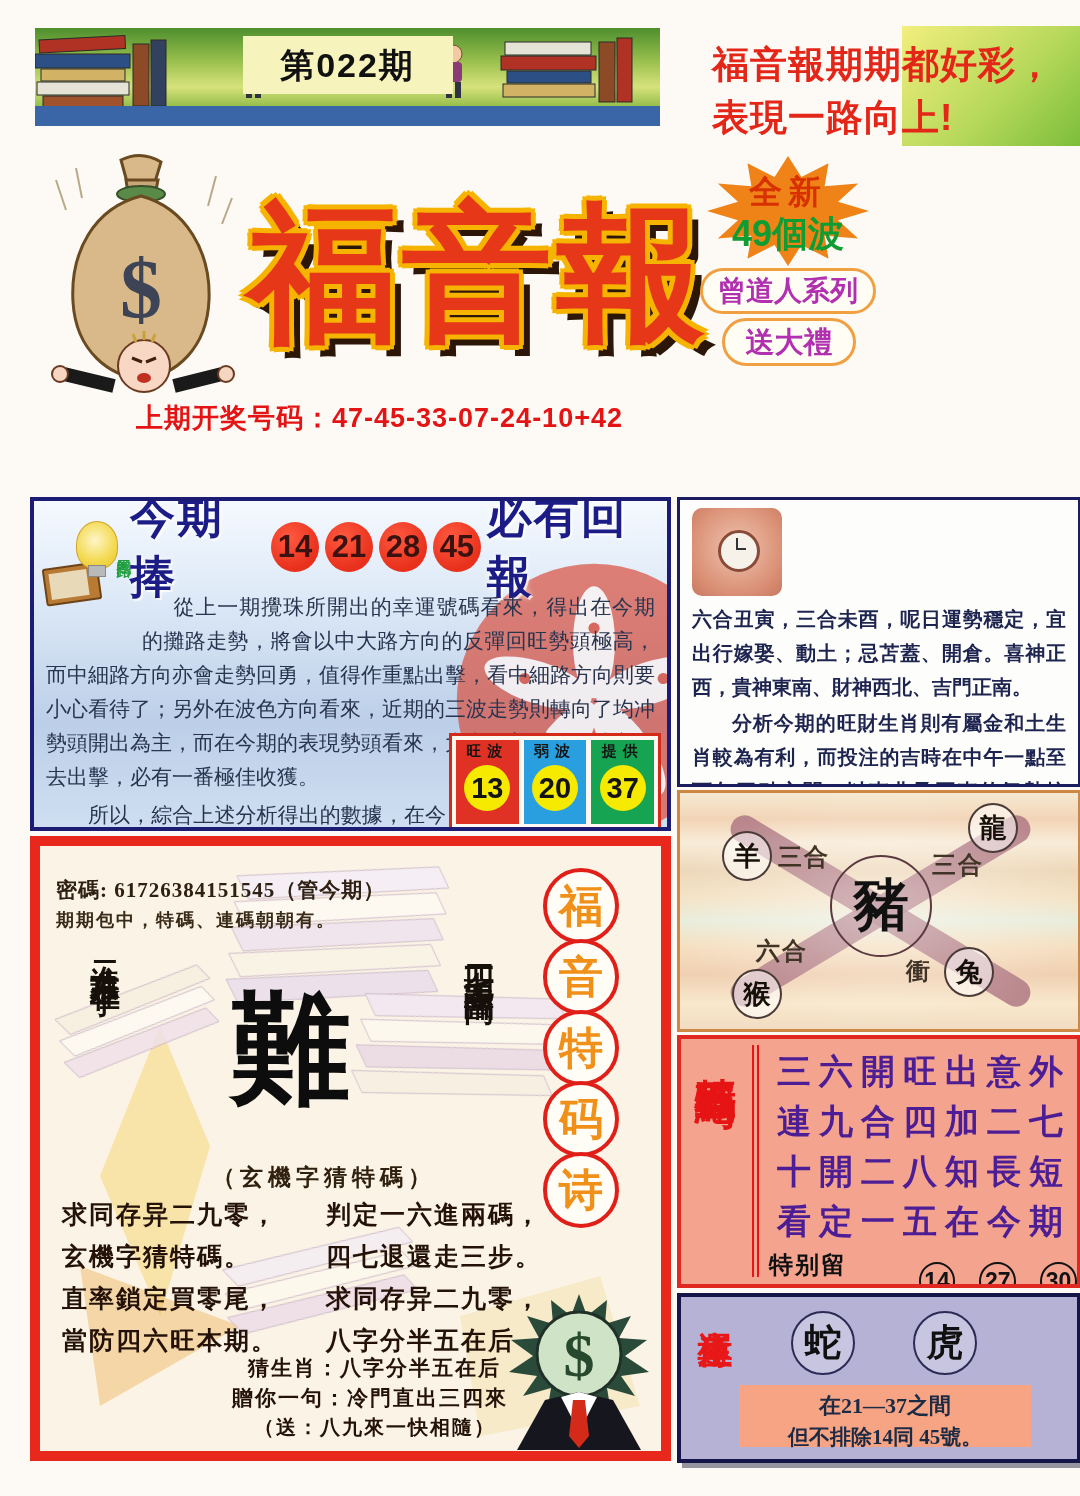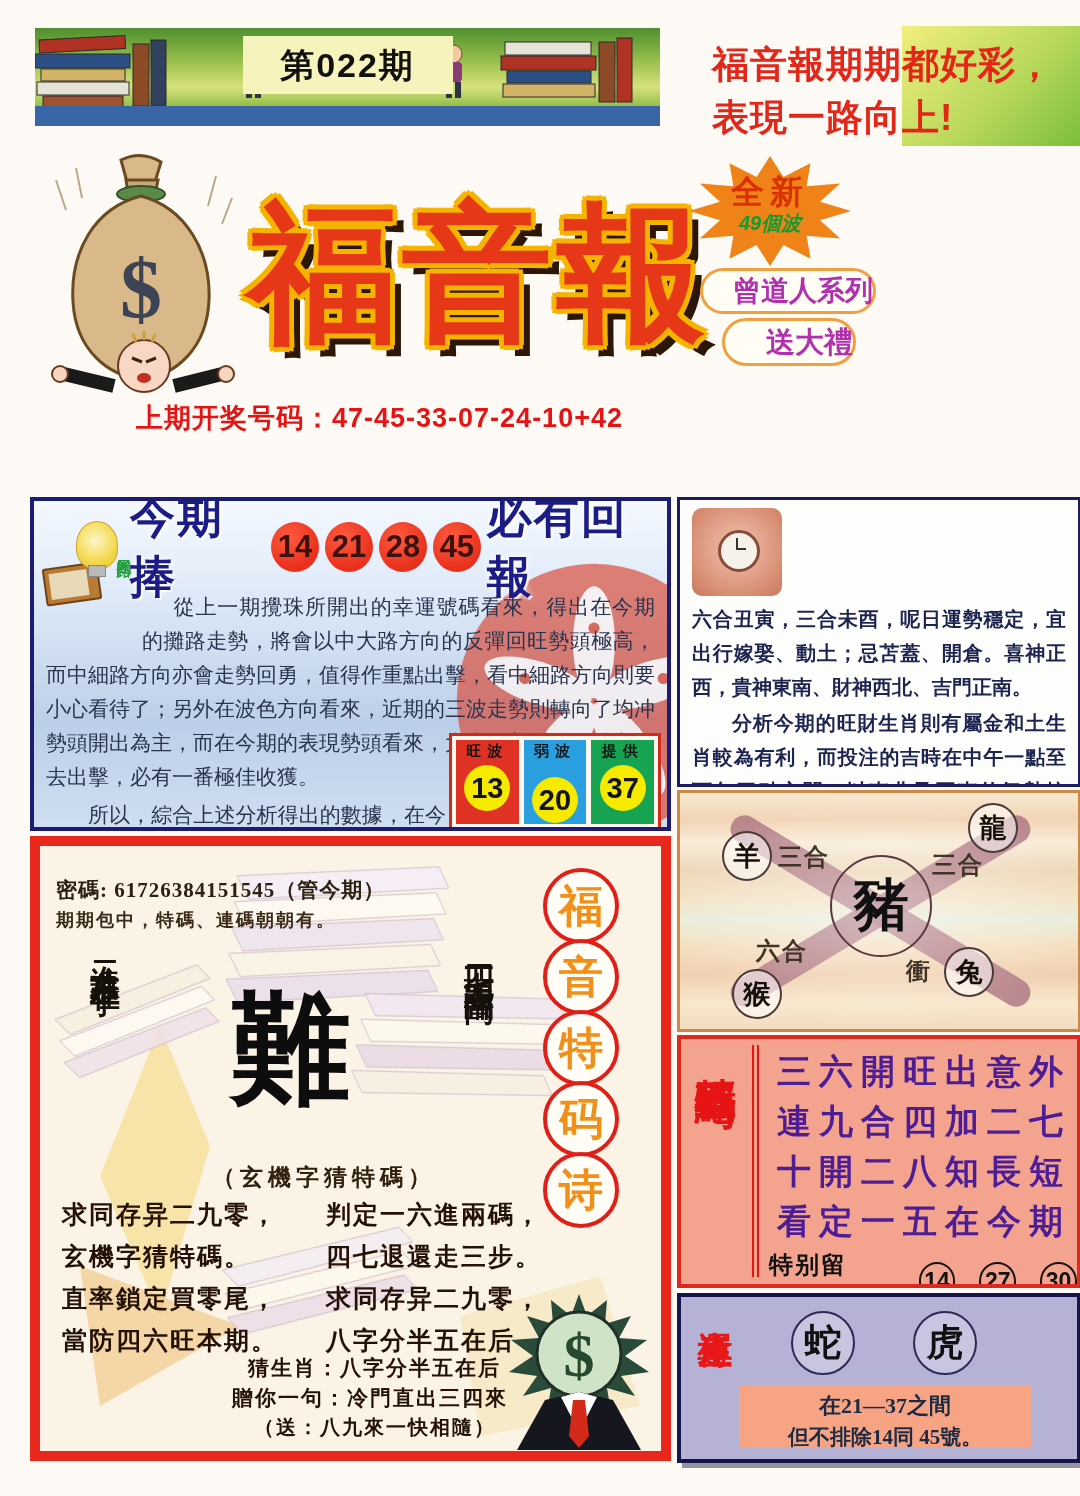--- a/index.html
+++ b/index.html
@@ -12,24 +12,24 @@
   .banner{left:35px;top:28px;width:625px;height:98px;background:linear-gradient(180deg,#4e8f2e,#9cc14e 35%,#d6e27c 60%,#8fba45 82%,#77a93c);overflow:hidden;}
   .banner-bluebar{position:absolute;left:0;bottom:0;width:100%;height:20px;background:#3a66a8;}
   .issue-box{position:absolute;left:50%;top:8px;transform:translateX(-50%);width:210px;height:58px;background:#f7f3bd;color:#111;font-size:34px;font-weight:900;text-align:center;line-height:58px;letter-spacing:2px;}
   .green-rect{left:902px;top:26px;width:178px;height:120px;background:linear-gradient(135deg,#f2ee7e,#b9d95c 55%,#7cbe3a);}
   .slogan{left:712px;top:38px;width:368px;color:#e42618;font-size:37px;font-weight:900;line-height:53px;letter-spacing:1px;}
 
   
   .masthead{left:238px;top:148px;width:482px;height:255px;display:flex;align-items:center;justify-content:center;
     font-size:150px;font-weight:900;color:#e63818;letter-spacing:4px;font-family:"Liberation Sans","DejaVu Sans",sans-serif;
     text-shadow:4px 4px 0 #f6b400,-4px -4px 0 #f6b400,4px -4px 0 #f6b400,-4px 4px 0 #f6b400,0 5px 0 #f6b400,5px 0 0 #f6b400,0 -5px 0 #f6b400,-5px 0 0 #f6b400,11px 11px 0 #2b1608;}
-  .starburst{left:689px;top:156px;width:162px;height:110px;}
+  .starburst{left:707px;top:156px;width:162px;height:110px;}
   .starburst .t1{position:absolute;width:100%;text-align:center;top:14px;font-size:33px;font-weight:900;color:#d93000;letter-spacing:6px;}
-  .starburst .t2{position:absolute;width:100%;text-align:center;top:54px;font-size:20px;font-weight:900;font-style:italic;color:#0f9c32;}
-  .pill{border:3px solid #f0a040;border-radius:26px;background:#fffdf4;color:#b030b0;font-weight:900;text-align:right;}
+  .starburst .t2{position:absolute;width:100%;text-align:center;top:54px;font-size:36px;font-weight:900;color:#0f9c32;}
+  .pill{border:3px solid #f0a040;border-radius:26px;background:#fffdf4;color:#b030b0;font-weight:900;text-align:center;}
   .pill1{left:700px;top:268px;width:170px;height:40px;font-size:28px;line-height:40px;}
   .pill2{left:722px;top:318px;width:128px;height:42px;font-size:29px;line-height:42px;}
   .lastdraw{left:136px;top:400px;font-size:27px;font-weight:700;color:#e41414;letter-spacing:1px;}
 
   
   .panelA{left:30px;top:497px;width:641px;height:334px;border:4px solid #1c1c74;box-sizing:border-box;overflow:hidden;
     background:linear-gradient(180deg,#f5f9ff 0%,#dde9f7 30%,#bccfe8 68%,#cfdef1 100%);}
   .panelA .flag{position:absolute;left:420px;top:60px;width:280px;height:280px;opacity:.8;}
   .panelA-content{position:relative;height:100%;}
   .tips-icon{left:8px;top:8px;width:100px;height:94px;}
@@ -43,21 +43,21 @@
   .numball{width:50px;height:50px;border-radius:50%;background:radial-gradient(circle at 38% 32%,#ff5a40,#e8301c 70%);display:flex;align-items:center;justify-content:center;font-size:31px;font-weight:900;color:#3c1210;}
   .paraA{position:relative;z-index:2;margin:7px 12px 0 12px;font-size:21px;line-height:34px;color:#29344f;text-align:justify;}
   .spacerA{float:left;width:96px;height:64px;}
   .paraA.p1{text-indent:1.5em;}
   .paraA.p2{width:400px;text-indent:2em;margin-top:4px;}
   .wavebox{right:6px;bottom:6px;width:212px;height:98px;border:3px solid #d42a1a;background:#fdf9f1;box-sizing:border-box;display:flex;gap:5px;padding:4px;z-index:3;}
   .wavecell{flex:1;display:flex;flex-direction:column;align-items:center;}
   .wavecell .wlabel{width:100%;text-align:center;font-size:15px;font-weight:900;color:#141414;letter-spacing:6px;padding:2px 0 1px;}
   .wavecell .wcirc{width:46px;height:46px;border-radius:50%;background:#f6ea00;display:flex;align-items:center;justify-content:center;font-size:29px;font-weight:900;color:#141414;margin-top:3px;}
   .wave-red{background:#e03224;}
-  .wave-blue{background:#2a9fe0;gap:12px;}
+  .wave-blue{background:#2a9fe0;}
   .wave-green{background:#16a352;}
 
   
   .panelB{left:30px;top:836px;width:641px;height:625px;border:10px solid #e8281c;box-sizing:border-box;background:#fbf4e6;overflow:hidden;}
   .panelB-inner{position:relative;width:729px;height:605px;}
   .pw-line{left:16px;top:30px;font-size:21px;font-weight:700;color:#2e2013;letter-spacing:1px;}
   .gt-line{left:16px;top:62px;font-size:18px;font-weight:700;color:#3a2a18;letter-spacing:2px;}
   .vert{writing-mode:vertical-rl;text-orientation:upright;}
   .vleft{left:44px;top:92px;font-size:30px;font-weight:900;color:#16100a;letter-spacing:4px;}
   .vright{left:418px;top:96px;font-size:30px;font-weight:900;color:#16100a;letter-spacing:5px;}

